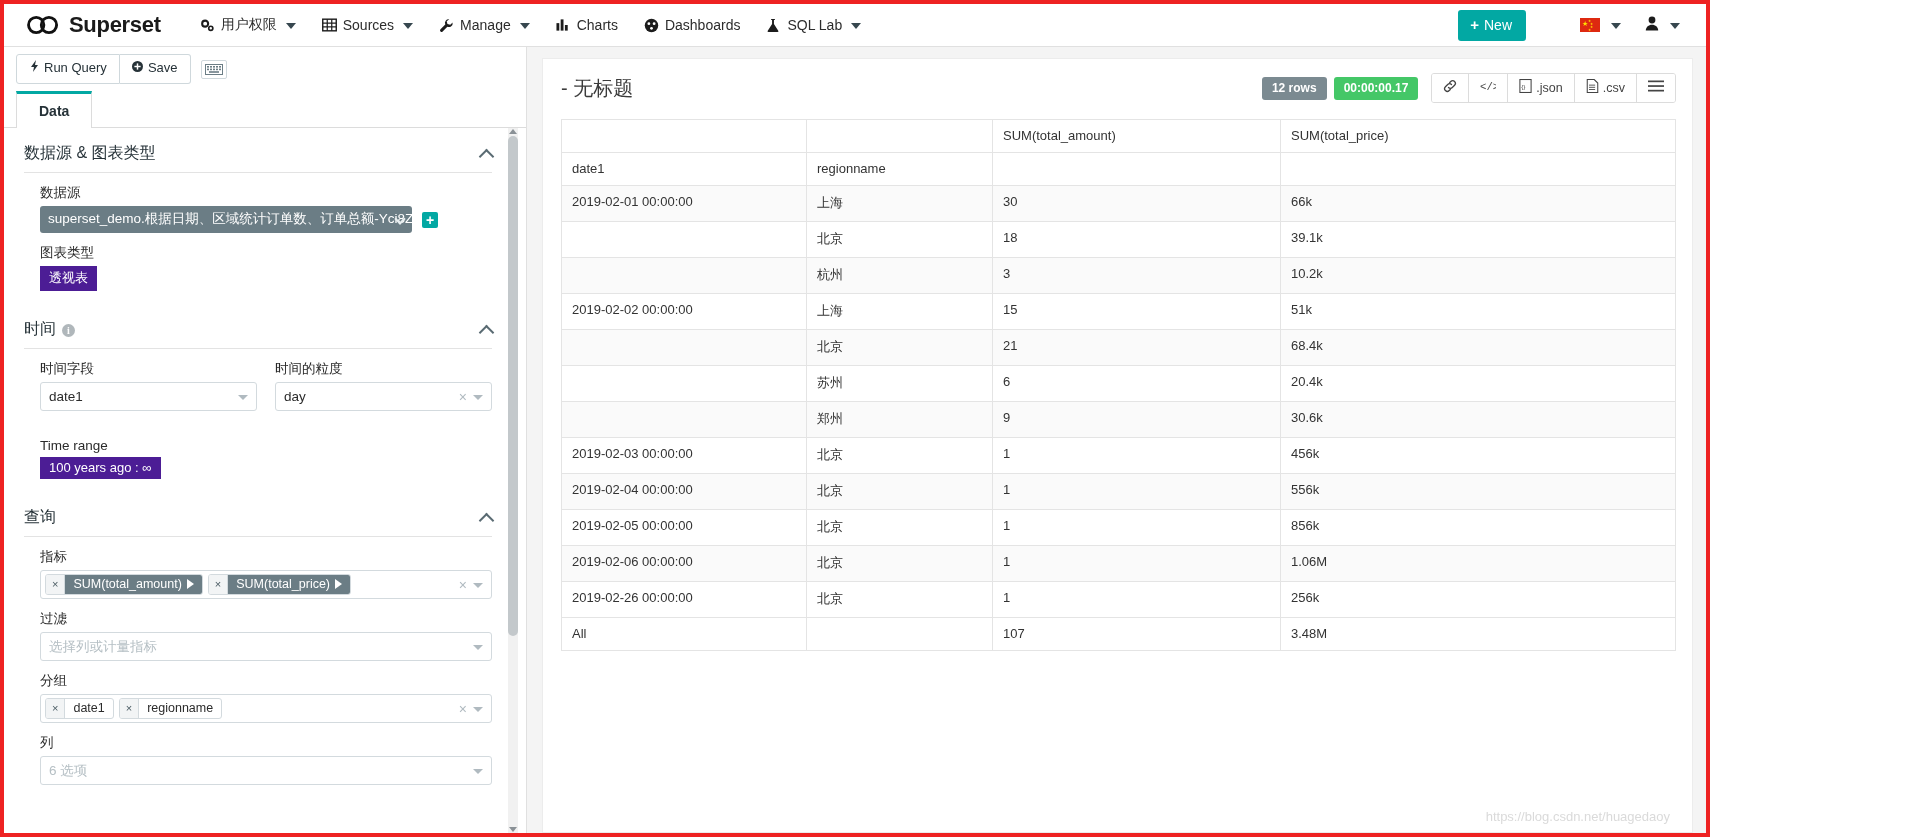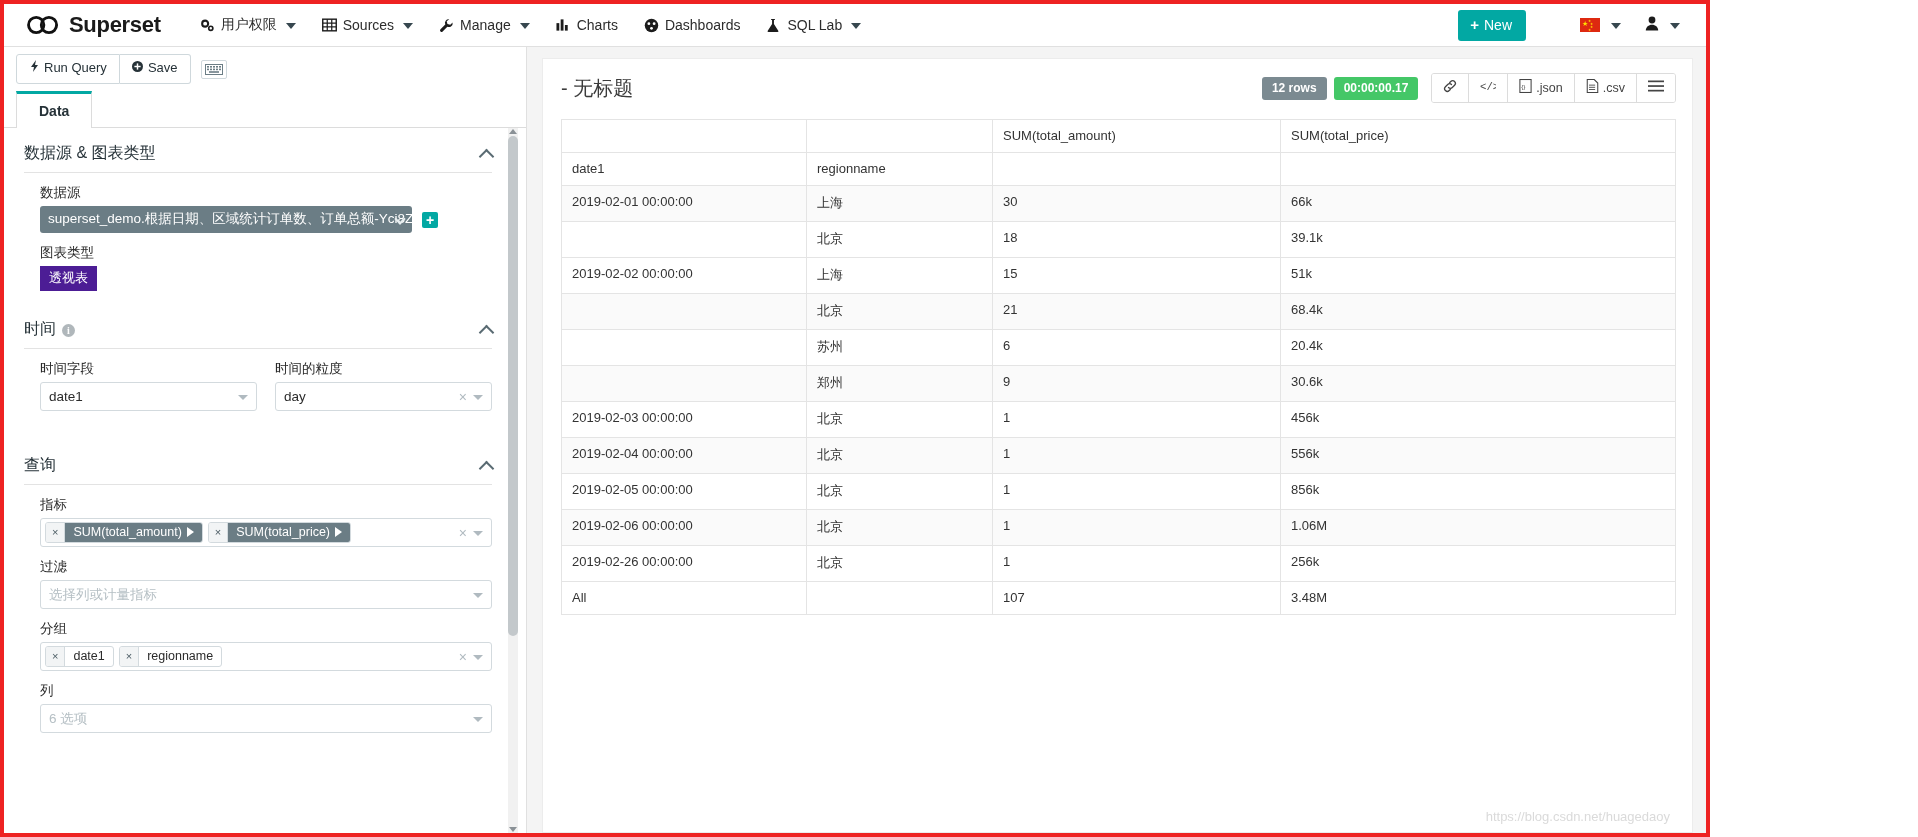--- a/index.html
+++ b/index.html
@@ -612,20 +612,24 @@
                 </div>
               </div>
               <div class="col">
                 <div class="field-label">时间的粒度</div>
                 <div class="input-box">
                   <span>day</span>
                   <span class="clear-x">×</span>
                   <span class="tri-down"></span>
                 </div>
               </div>
+            </div>
+            <div class="field">
+              <div class="field-label">Time range</div>
+              <div class="pill-dark">100 years ago : ∞</div>
             </div>
           </div>
 
           <div class="section" style="padding-top:28px">
             <div class="section-head">
               <span class="section-title">查询</span>
               <span class="chev-up"></span>
             </div>
 
             <div class="field">
@@ -779,20 +783,26 @@
                   <td>上海</td>
                   <td>30</td>
                   <td>66k</td>
                 </tr>
                 <tr>
                   <td></td>
                   <td>北京</td>
                   <td>18</td>
                   <td>39.1k</td>
                 </tr>
+                <tr class="alt">
+                  <td></td>
+                  <td>杭州</td>
+                  <td>3</td>
+                  <td>10.2k</td>
+                </tr>
                 <tr>
                   <td>2019-02-02 00:00:00</td>
                   <td>上海</td>
                   <td>15</td>
                   <td>51k</td>
                 </tr>
                 <tr class="alt">
                   <td></td>
                   <td>北京</td>
                   <td>21</td>

